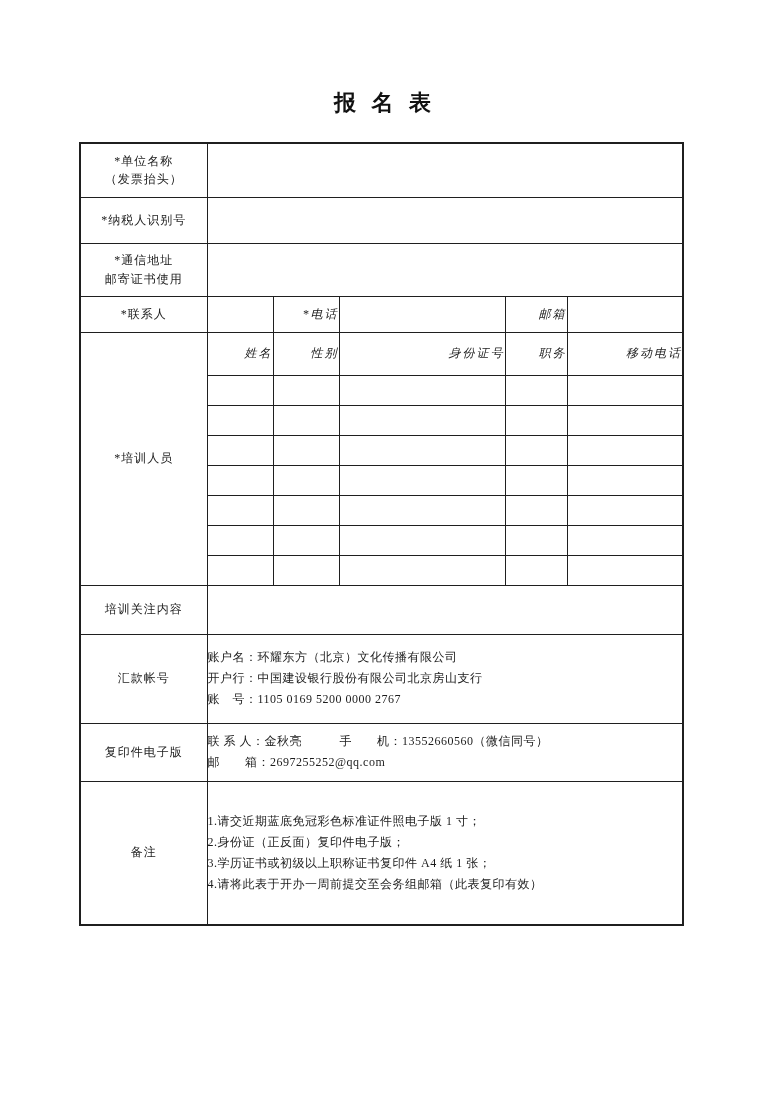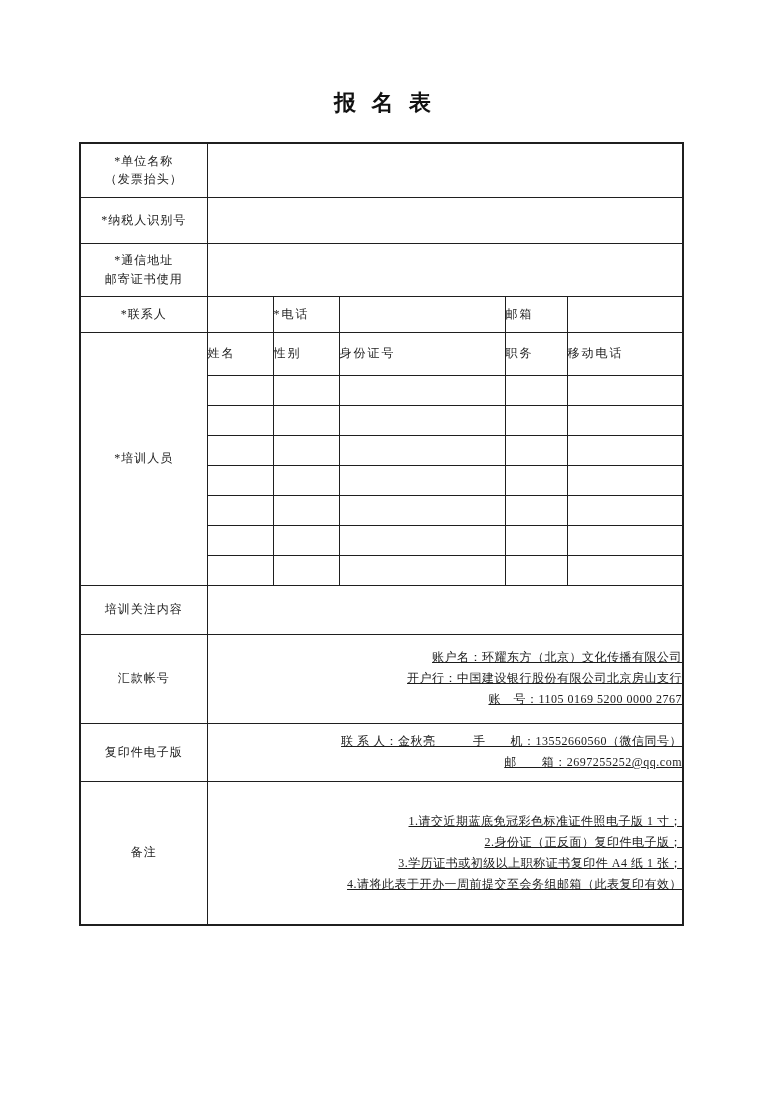--- a/index.html
+++ b/index.html
@@ -35,26 +35,25 @@
     vertical-align: middle;
     overflow: hidden;
   }
   table.form { border: 2px solid #1f1f1f; }
   td.label {
     text-align: center;
     white-space: pre-line;
     line-height: 1.55;
     letter-spacing: 1px;
   }
-  td.hdr { text-align: left; letter-spacing: 2px; }
+  td.hdr { text-align: right; letter-spacing: 2px; font-style: italic; }
   td.content {
     padding: 6px 8px;
-    text-align: right;
+    text-align: left;
     vertical-align: middle;
-    text-decoration: underline;
   }
   .content .line {
     white-space: pre-line;
     line-height: 1.75;
     letter-spacing: 0.5px;
   }
   
   tr.r-unit    td { height: 54px; }
   tr.r-tax     td { height: 46px; }
   tr.r-addr    td { height: 53px; font-family: Liberation Serif, serif; }

